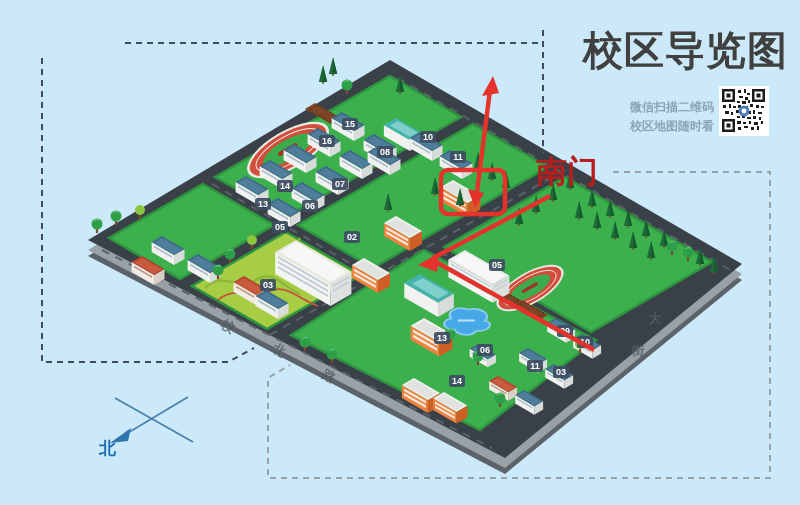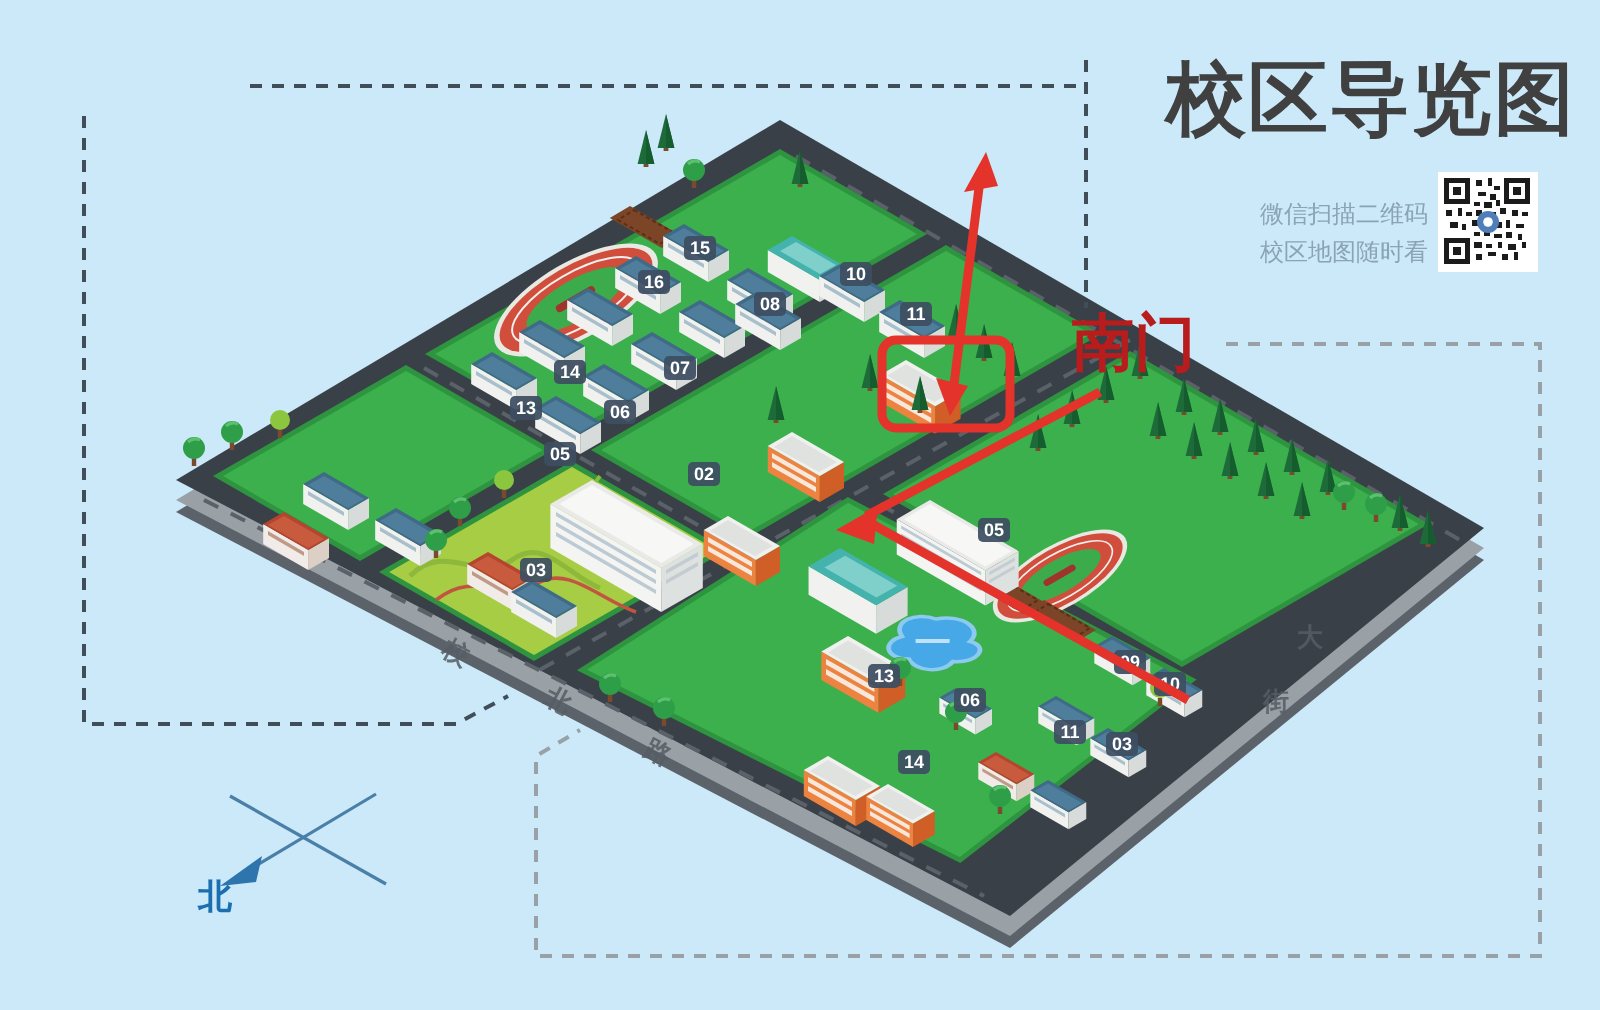--- a/index.html
+++ b/index.html
@@ -7,21 +7,21 @@
   .stage{position:relative;width:800px;height:505px;background:#cbe9f9;overflow:hidden;}
   .stage svg{position:absolute;left:0;top:0;}
   .lbl{position:absolute;white-space:nowrap;font-weight:900;line-height:1;}
   .lbl-title{left:583px;top:30px;font-size:40px;color:#404040;letter-spacing:1px;}
   .lbl-highlight{left:428px;top:36px;font-size:33px;color:#e3332b;letter-spacing:1px;}
   .lbl-south{left:536px;top:156px;font-size:31px;color:#b91c1c;}
   .lbl-west{left:598px;top:348px;font-size:31px;color:#e3332b;}
   .lbl-east-campus{left:36px;top:30px;font-size:24px;color:#a2219e;}
   .lbl-west-campus{left:694px;top:462px;font-size:26px;color:#ef7031;background:#cbe9f9;padding:0 3px;}
   .lbl-north{left:99px;top:440px;font-size:17px;color:#1b6fb0;}
-  .qr-caption{position:absolute;left:630px;top:98px;font-size:12px;font-weight:400;
+  .qr-caption{position:absolute;left:630px;top:98px;font-size:12px;font-weight:700;
     color:#8ba3b6;line-height:1.55;}
   .badge rect{fill:#3d4e61;opacity:.93;}
   .badge text{fill:#fff;font-size:9px;font-weight:700;text-anchor:middle;font-family:"Liberation Sans",sans-serif;}
   .roadglyph{fill:#565d64;font-size:13px;font-weight:700;text-anchor:middle;opacity:.85;
     font-family:"Liberation Sans",sans-serif;}
 </style>
 </head>
 <body>
 
 <div class="stage">

